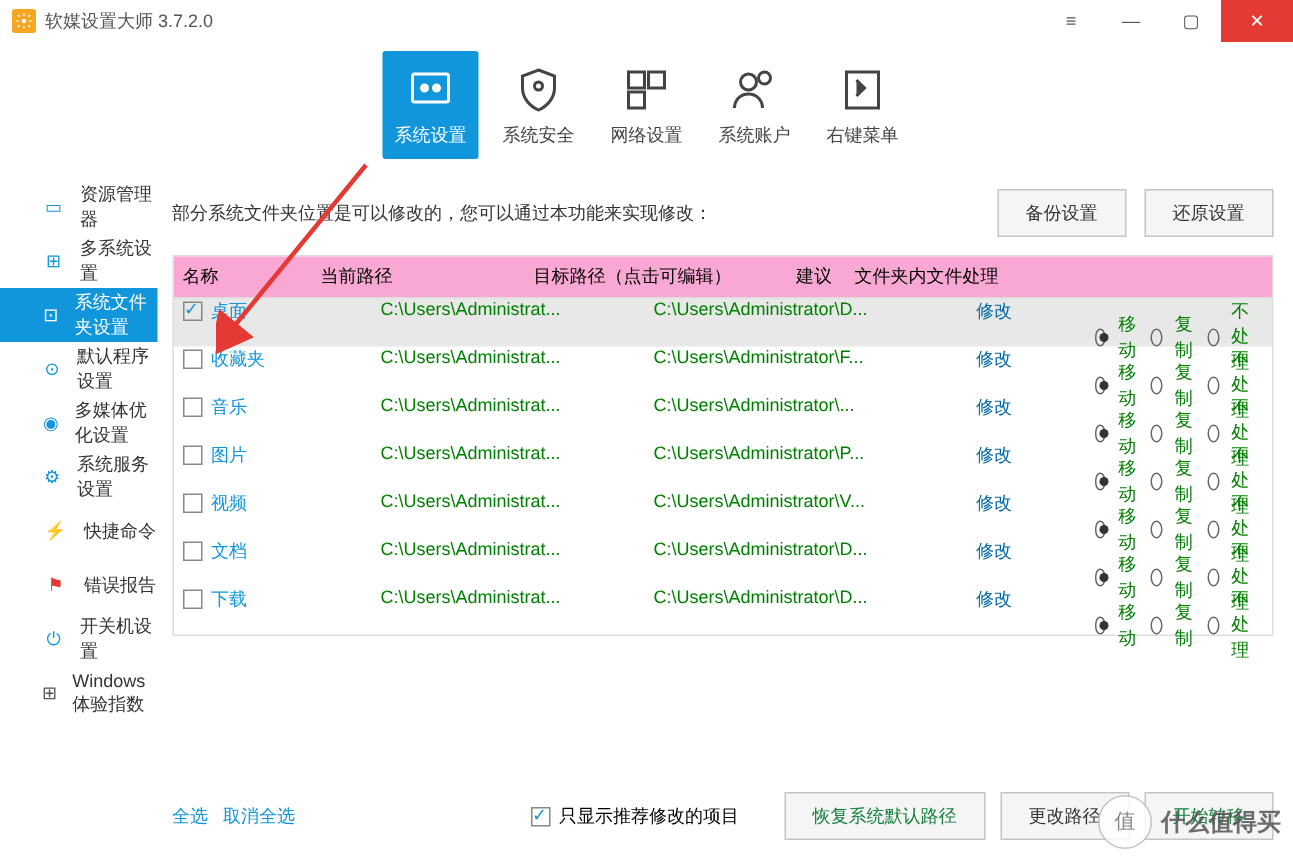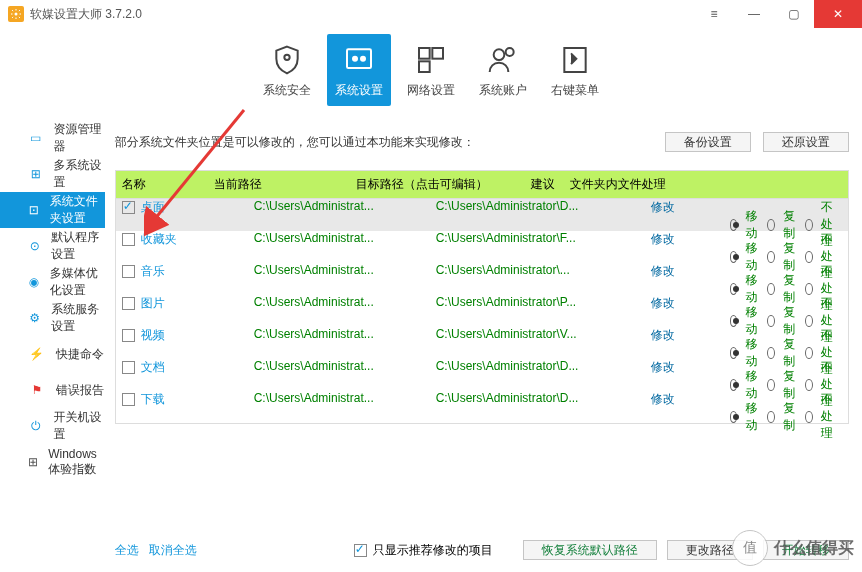--- a/index.html
+++ b/index.html
@@ -21,26 +21,26 @@
 
 .main { display: flex; height: 460px; }
 .sidebar { width: 178px; padding-top: 8px; }
 .sb-item { height: 36px; display: flex; align-items: center; padding-left: 28px; gap: 10px; color: #333; cursor: pointer; }
 .sb-item.active { background: #1296db; color: #fff; }
 .sb-icon { width: 18px; height: 18px; display: flex; align-items: center; justify-content: center; }
 
 .content { flex: 1; padding: 10px 18px 0 10px; position: relative; }
 .desc-row { display: flex; align-items: center; height: 40px; }
 .desc { color: #333; }
-.btn { height: 20px; padding: 0 18px; border: 1px solid #c5c5c5; background: #f5f5f5; color: #333; font-size: 12px; display: inline-flex; align-items: center; cursor: pointer; }
+.btn { height: 32px; padding: 0 18px; border: 1px solid #c5c5c5; background: #f5f5f5; color: #333; font-size: 12px; display: inline-flex; align-items: center; cursor: pointer; }
 .btn.disabled { color: #15803d; }
 .gap { flex: 1; }
 
 .table { border: 1px solid #ddd; margin-top: 8px; }
-.thead { display: flex; background: #bef264; border-bottom: 1px solid #ddd; height: 28px; align-items: center; }
+.thead { display: flex; background: #f9a8d4; border-bottom: 1px solid #ddd; height: 28px; align-items: center; }
 .th, .td { padding: 0 6px; }
 .c-name { width: 92px; }
 .c-cur { width: 142px; }
 .c-tgt { width: 172px; }
 .c-sug { width: 42px; text-align: center; }
 .c-act { flex: 1; }
 .trow { display: flex; height: 32px; align-items: flex-start; gap: 40px; }
 .trow.sel { background: #e8e8e8; }
 .chk { width: 13px; height: 13px; border: 1px solid #888; display: inline-block; margin-right: 6px; vertical-align: middle; position: relative; }
 .chk.checked::after { content: "✓"; position: absolute; top: -3px; left: 0; color: #1296db; font-size: 12px; }
@@ -74,38 +74,38 @@
   <div class="title">软媒设置大师 3.7.2.0</div>
   <div class="winbtns">
     <div class="winbtn">≡</div>
     <div class="winbtn">—</div>
     <div class="winbtn">▢</div>
     <div class="winbtn close">✕</div>
   </div>
 </div>
 
 <div class="topnav" id="topnav">
-    <div class="topnav-item">
-      <div class="icon-box">
-        <svg width="32" height="32" viewBox="0 0 24 24" fill="none" stroke="currentColor" stroke-width="1.5">
-          <path d="M12 2l8 3v6c0 5-3.5 9-8 11-4.5-2-8-6-8-11V5z"></path>
-          <circle cx="12" cy="10" r="2"></circle>
-        </svg>
-      </div>
-      <span>系统安全</span>
-    </div>
     <div class="topnav-item active">
       <div class="icon-box">
         <svg width="32" height="32" viewBox="0 0 24 24" fill="none" stroke="currentColor" stroke-width="1.5">
           <rect x="3" y="4" width="18" height="14" rx="1"></rect>
           <circle cx="9" cy="11" r="1.5" fill="currentColor"></circle>
           <circle cx="15" cy="11" r="1.5" fill="currentColor"></circle>
         </svg>
       </div>
       <span>系统设置</span>
+    </div>
+    <div class="topnav-item">
+      <div class="icon-box">
+        <svg width="32" height="32" viewBox="0 0 24 24" fill="none" stroke="currentColor" stroke-width="1.5">
+          <path d="M12 2l8 3v6c0 5-3.5 9-8 11-4.5-2-8-6-8-11V5z"></path>
+          <circle cx="12" cy="10" r="2"></circle>
+        </svg>
+      </div>
+      <span>系统安全</span>
     </div>
     <div class="topnav-item">
       <div class="icon-box">
         <svg width="32" height="32" viewBox="0 0 24 24" fill="none" stroke="currentColor" stroke-width="1.5">
           <rect x="3" y="3" width="8" height="8"></rect>
           <rect x="13" y="3" width="8" height="8"></rect>
           <rect x="3" y="13" width="8" height="8"></rect>
         </svg>
       </div>
       <span>网络设置</span>

